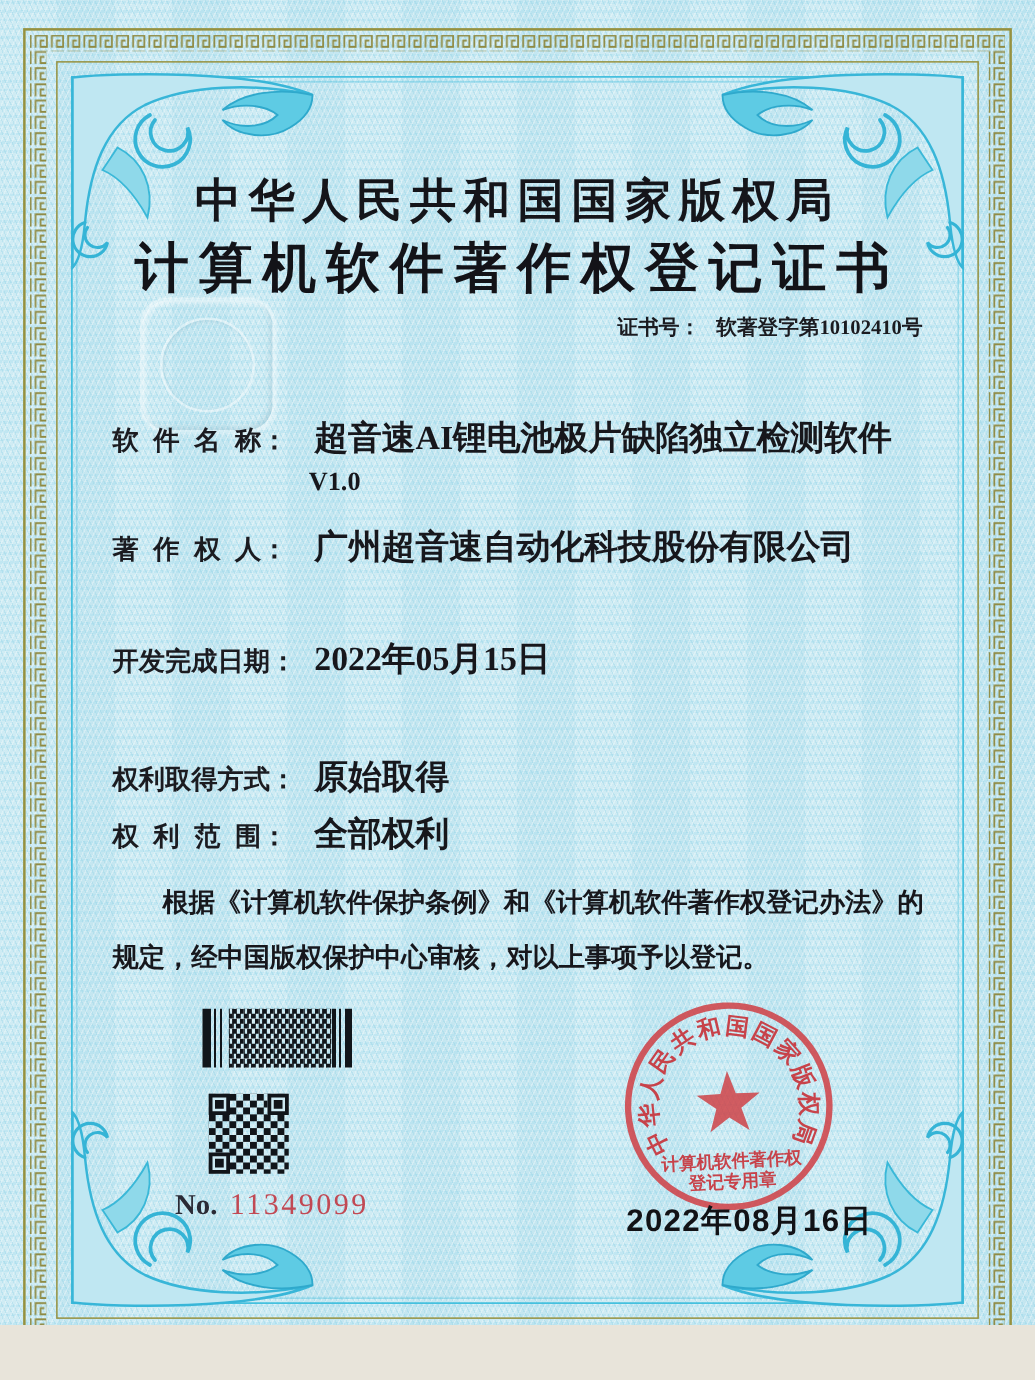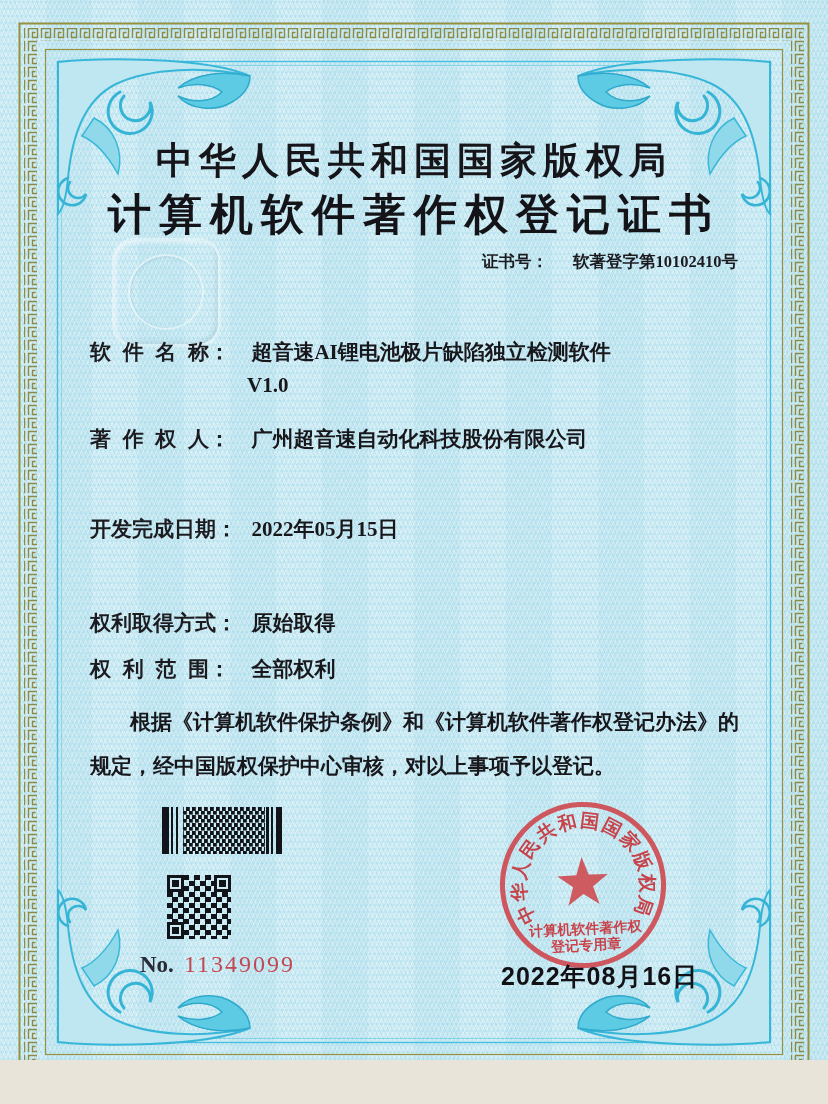--- a/index.html
+++ b/index.html
@@ -32,30 +32,30 @@
 
   .authority{
     position:absolute;left:0;top:136px;width:100%;text-align:center;
     font-size:37px;font-weight:900;letter-spacing:6px;color:#15151a;
   }
   .cert-title{
     position:absolute;left:0;top:186px;width:100%;text-align:center;
     font-size:43px;font-weight:900;letter-spacing:8px;color:#131318;
   }
   .cert-no{
-    position:absolute;right:90px;top:251px;display:flex;gap:25px;
+    position:absolute;right:90px;top:251px;display:flex;gap:13px;
     font-size:16.5px;font-weight:700;color:#1b1b20;
   }
 
   .row{position:absolute;left:90px;white-space:nowrap;}
   .row .lbl{
     display:inline-block;width:157px;white-space:pre;
     font-size:21px;font-weight:700;color:#1b1b20;margin-top:48px;
   }
-  .row .val{font-size:21px;font-weight:700;color:#17171c;}
+  .row .val{font-size:27px;font-weight:700;color:#17171c;}
   .val2{position:absolute;left:247px;font-size:21px;font-weight:700;color:#17171c;margin-top:48px;}
 
   .stmt{position:absolute;white-space:nowrap;font-size:21px;font-weight:700;color:#17171c;}
 
   .barcode{position:absolute;left:162px;top:807px;width:122px;height:47px;display:flex;}
   .bc-start{width:21px;background:linear-gradient(90deg,#11151a 0 7px,transparent 7px 9px,#11151a 9px 11px,transparent 11px 14px,#11151a 14px 16px,transparent 16px 21px);}
   .bc-mid{flex:1;background:
       repeating-linear-gradient(0deg, transparent 0 7px, rgba(230,244,249,.35) 7px 8px),
       repeating-conic-gradient(#11151a 0% 25%, transparent 0% 50%) 0 0/6px 8px,
       repeating-linear-gradient(90deg, rgba(17,21,26,.8) 0 1px, transparent 1px 3px);}

